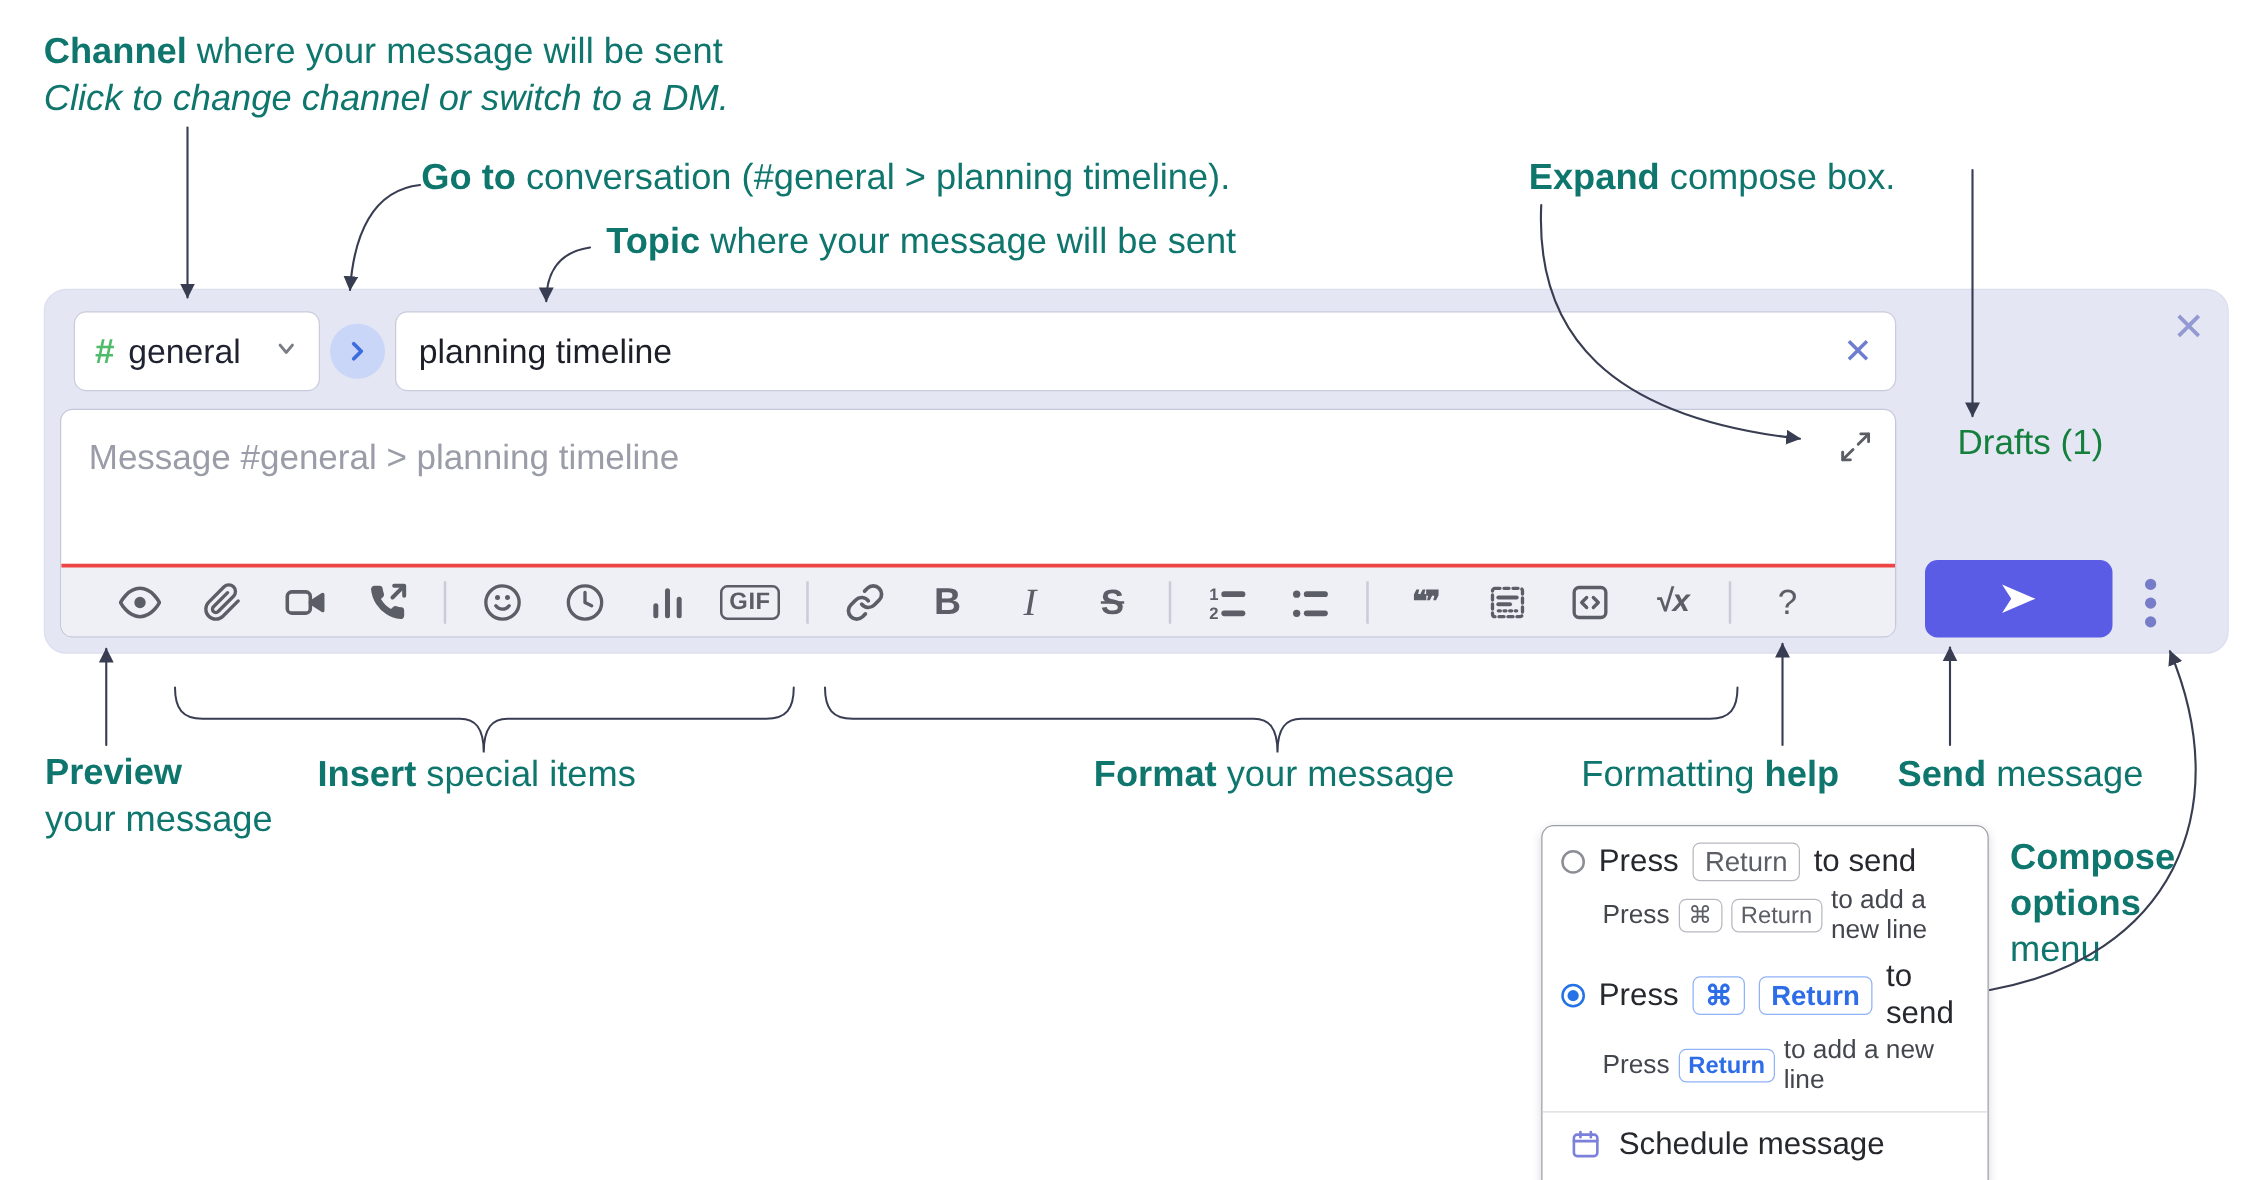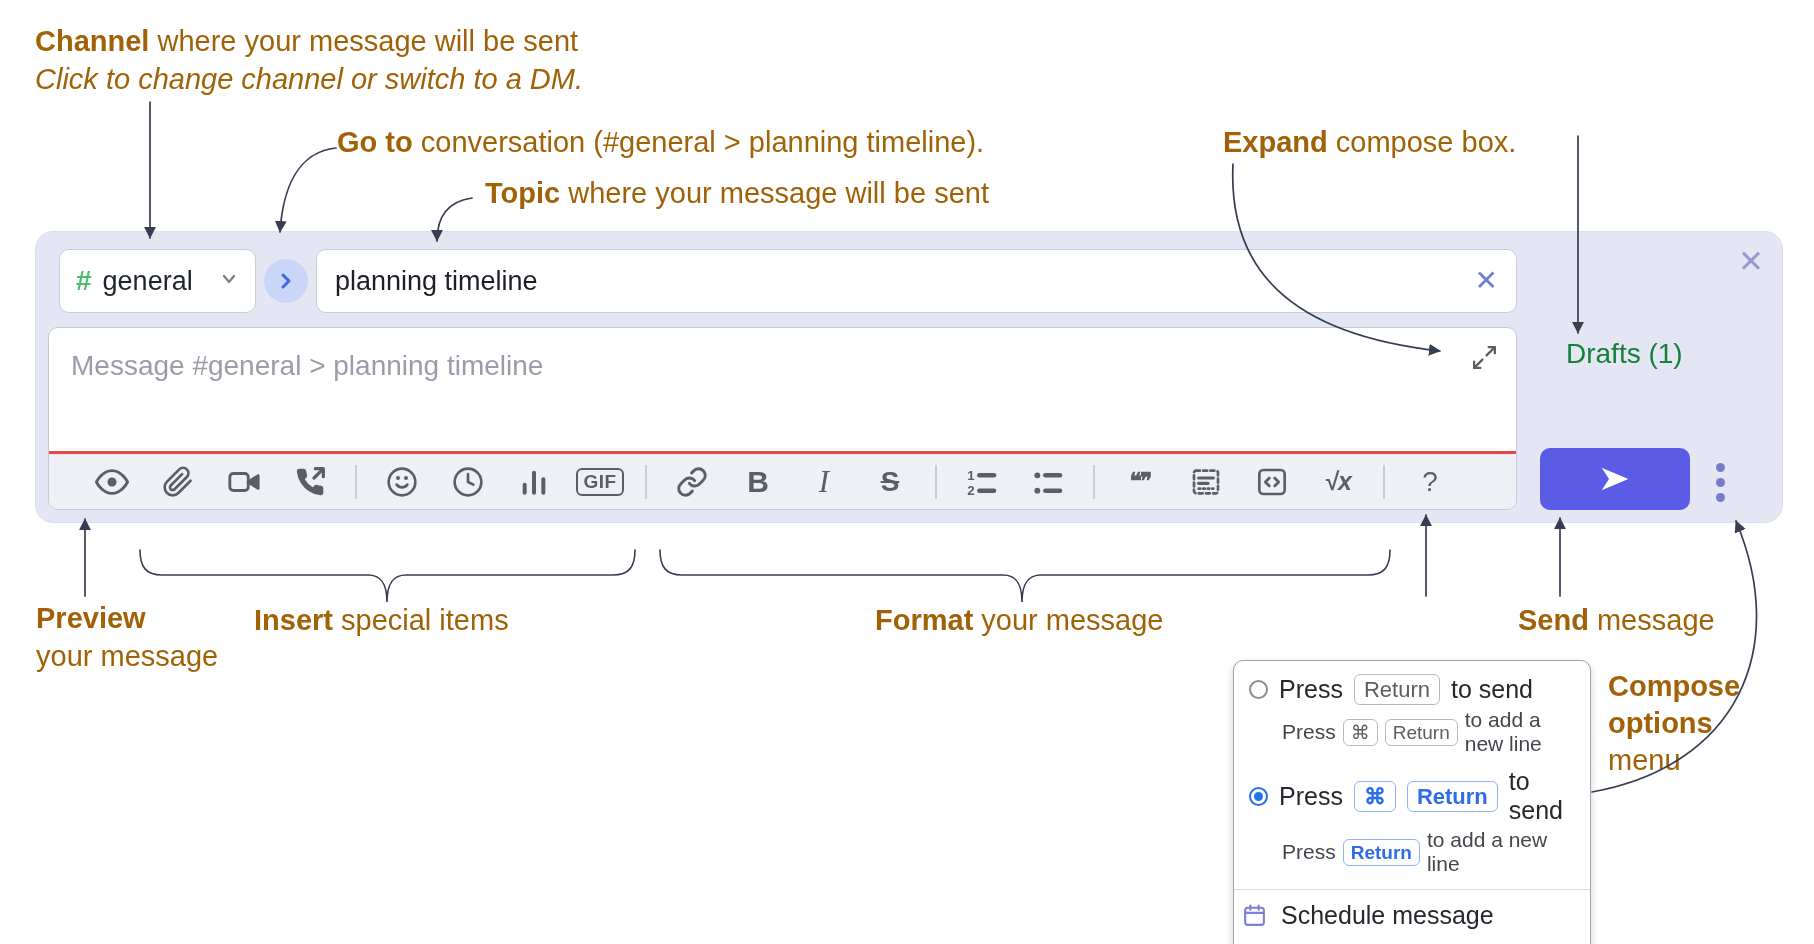--- a/index.html
+++ b/index.html
@@ -1,21 +1,21 @@
 <!DOCTYPE html>
 <html><head>
 <meta charset="utf-8">
 <style>
   * { margin:0; padding:0; box-sizing:border-box; }
   body { background:#fff; }
   .canvas {
     position:relative; width:1814px; height:944px; background:#ffffff;
     font-family:"Liberation Sans", sans-serif; color:#272b3e; overflow:hidden;
   }
-  .note { position:absolute; font-size:29px; line-height:38px; color:#a16207; white-space:nowrap; }
+  .note { position:absolute; font-size:29px; line-height:38px; color:#0f766e; white-space:nowrap; }
   .b { font-weight:700; }
   .i { font-style:italic; }
 
   
   .compose {
     position:absolute; left:35px; top:231px; width:1748px; height:292px;
     background:#e4e6f3; border:1px solid #dcdeee; border-radius:18px;
   }
   .channel-btn {
     position:absolute; left:23px; top:17px; width:197px; height:64px;
@@ -84,21 +84,21 @@
   }
   .opt { display:flex; align-items:center; gap:11px; padding:4px 15px 1px 15px; font-size:25px; color:#26282e; }
   .opt-sub { display:flex; align-items:center; gap:7px; padding:2px 15px 7px 48px; font-size:21px; color:#44464d; }
   .radio { width:19px; height:19px; border-radius:50%; border:2px solid #8c8e95; flex:0 0 auto; position:relative; background:#fff; }
   .radio.sel { border-color:#2473e6; }
   .radio.sel::after { content:""; position:absolute; left:3px; top:3px; width:9px; height:9px; border-radius:50%; background:#2473e6; }
   .key { display:inline-block; border:1.5px solid #b7b9c0; border-radius:6px; padding:0 9px; line-height:29px; font-size:22px; color:#5c5e66; background:#fff; }
   .key.sm { line-height:25px; font-size:19px; padding:0 7px; }
   .key.blue { border-color:#8fb2f8; color:#2e6de8; font-weight:700; }
   .pop-div { height:1px; background:#d9dade; margin:6px 0; }
-  .mi { display:flex; align-items:center; gap:14px; padding:5px 8px; font-size:25px; color:#26282e; cursor:pointer; }
+  .mi { display:flex; align-items:center; gap:14px; padding:5px 22px; font-size:25px; color:#26282e; cursor:pointer; }
 
   svg.overlay { position:absolute; left:0; top:0; pointer-events:none; }
 </style>
 </head>
 <body>
 
 <div class="canvas">
 
   <div class="note" style="left:35px; top:22px;">
     <div><span class="b">Channel</span><span> where your message will be sent</span></div>
@@ -124,20 +124,23 @@
   </div>
 
   <div class="note" style="left:254px; top:601px;">
     <span class="b">Insert</span><span> special items</span>
   </div>
 
   <div class="note" style="left:875px; top:601px;">
     <span class="b">Format</span><span> your message</span>
   </div>
 
+  <div class="note" style="left:1265px; top:601px;">
+    <span>Formatting </span><span class="b">help</span>
+  </div>
 
   <div class="note" style="left:1518px; top:601px;">
     <span class="b">Send</span><span> message</span>
   </div>
 
   <div class="note" style="left:1608px; top:668px; line-height:37px;">
     <div class="b">Compose</div>
     <div class="b">options</div>
     <div>menu</div>
   </div>

